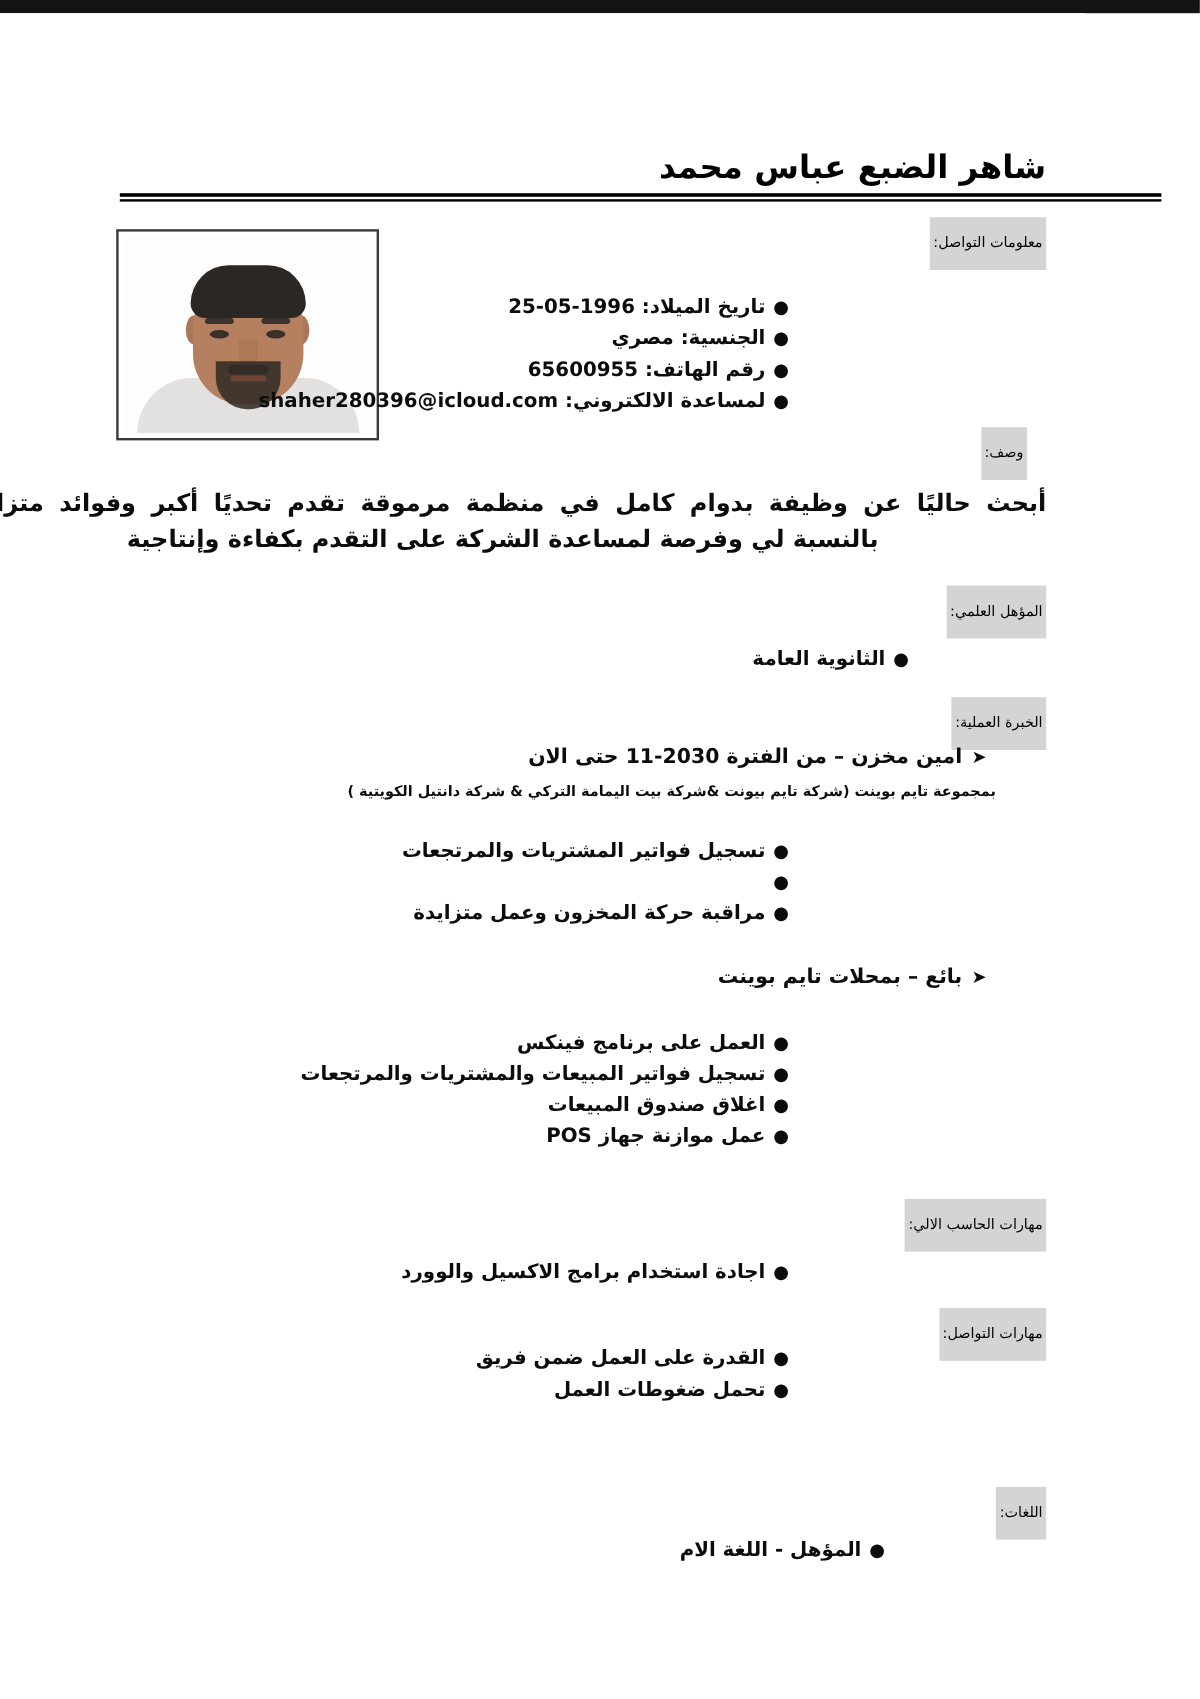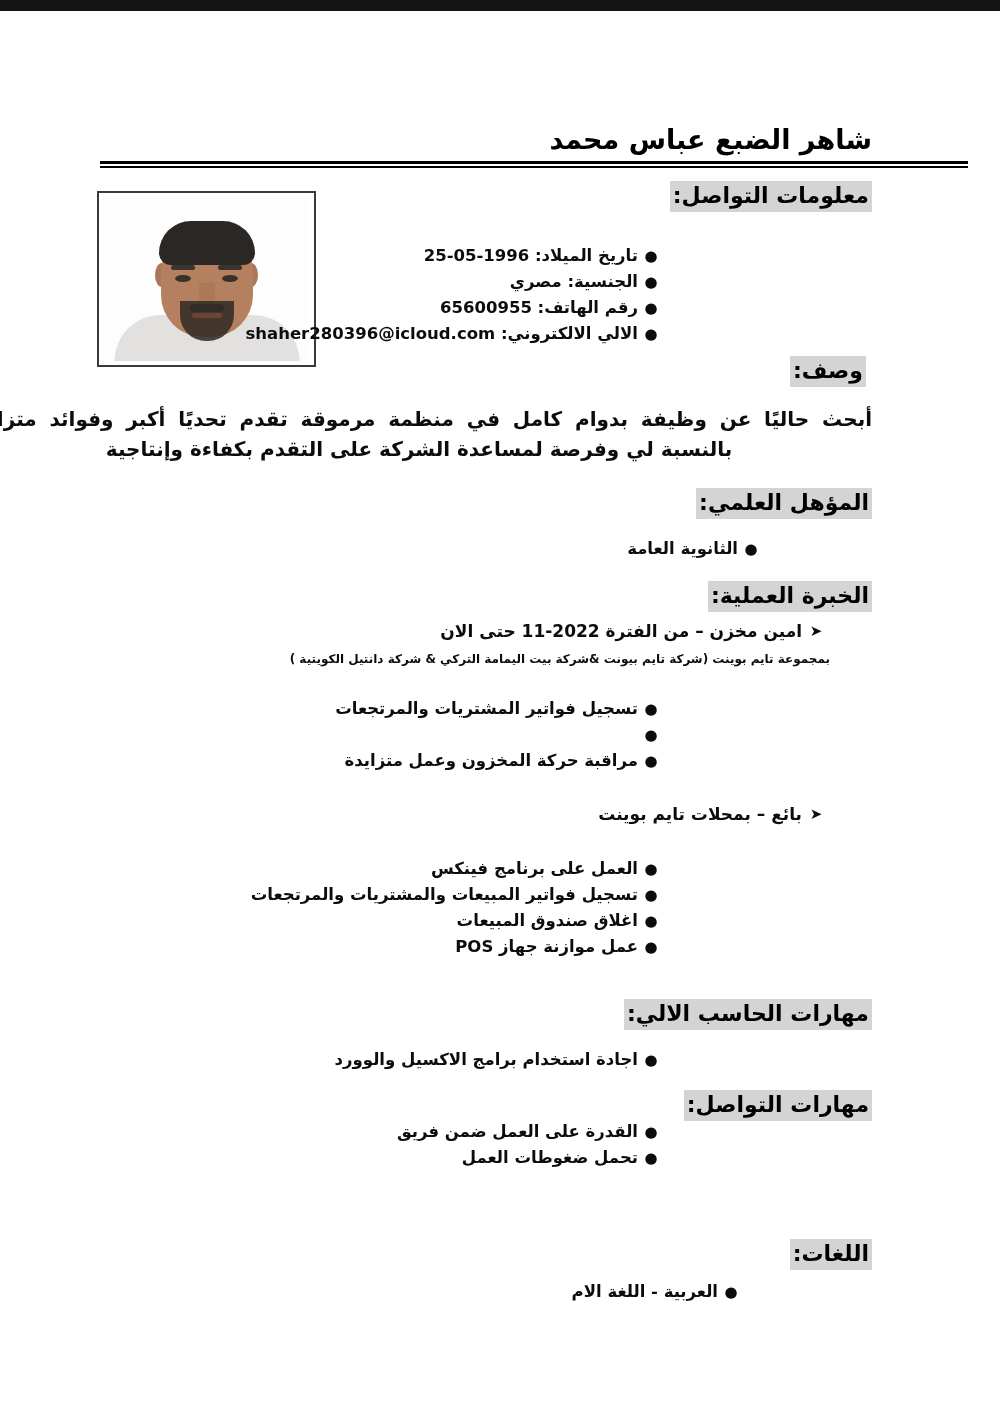--- a/index.html
+++ b/index.html
@@ -88,25 +88,25 @@
     position: absolute;
     top: 5px; left: 0;
     width: 100%;
     height: 1.5px;
     background: #000;
   }
 
   
   .sec-head {
     position: absolute;
-    font-size: 22px;
-    font-weight: 700;
+    font-size: 12px;
+    font-weight: 400;
     color: #000;
     background: #d4d4d4;
-    padding: 1px 3px;
+    padding: 14px 3px;
     white-space: nowrap;
     line-height: 1.3;
   }
 
   
   .photo-frame {
     position: absolute;
     top: 180px;
     left: 97px;
     width: 219px;
@@ -329,40 +329,40 @@
     <li>
       <span class="bdot">●</span>
       <span class="btext">الجنسية: مصري</span>
     </li>
     <li>
       <span class="bdot">●</span>
       <span class="btext">رقم الهاتف: 65600955</span>
     </li>
     <li>
       <span class="bdot">●</span>
-      <span class="btext">الالي الالكتروني: shaher280396@icloud.com</span>
-    </li>
-  </ul>
-
-  <div class="sec-head" style="top:345px; right:38px;">وصف:</div>
+      <span class="btext">لمساعدة الالكتروني: shaher280396@icloud.com</span>
+    </li>
+  </ul>
+
+  <div class="sec-head" style="top:345px; right:48px;">وصف:</div>
   <div class="para" style="top:393px; right:32px; width:906px;">أبحث حاليًا عن وظيفة بدوام كامل في منظمة مرموقة تقدم تحديًا أكبر وفوائد متزايدة بالنسبة لي وفرصة لمساعدة الشركة على التقدم بكفاءة وإنتاجية</div>
 
   <div class="sec-head" style="top:477px; right:32px;text-align:right;">المؤهل العلمي:</div>
   <ul class="blist" style="top:525px; right:140px;">
     <li>
       <span class="bdot">●</span>
       <span class="btext">الثانوية العامة</span>
     </li>
   </ul>
 
   <div class="sec-head" style="top:570px; right:32px;">الخبرة العملية:</div>
 
   <div class="job" style="top:607px; right:74px;">
     <span class="arrow">➤</span>
-    <span>امين مخزن – من الفترة 2022-11  حتى الان</span>
+    <span>امين مخزن – من الفترة 2030-11  حتى الان</span>
   </div>
   <div class="subline" style="top:635px; right:74px;">بمجموعة تايم بوينت (شركة تايم بيونت &amp;شركة بيت اليمامة التركي &amp; شركة دانتيل الكويتية )</div>
   <ul class="blist" style="top:685px; right:240px;">
     <li>
       <span class="bdot">●</span>
       <span class="btext">تسجيل فواتير المشتريات والمرتجعات</span>
     </li>
     <li>
       <span class="bdot">●</span>
     </li>
@@ -412,17 +412,17 @@
     <li>
       <span class="bdot">●</span>
       <span class="btext">تحمل ضغوطات العمل</span>
     </li>
   </ul>
 
   <div class="sec-head" style="top:1228px; right:32px;">اللغات:</div>
   <ul class="blist" style="top:1268px; right:160px;">
     <li>
       <span class="bdot">●</span>
-      <span class="btext">العربية - اللغة الام</span>
+      <span class="btext">المؤهل - اللغة الام</span>
     </li>
   </ul>
 
 </div>
 
 </body></html>

